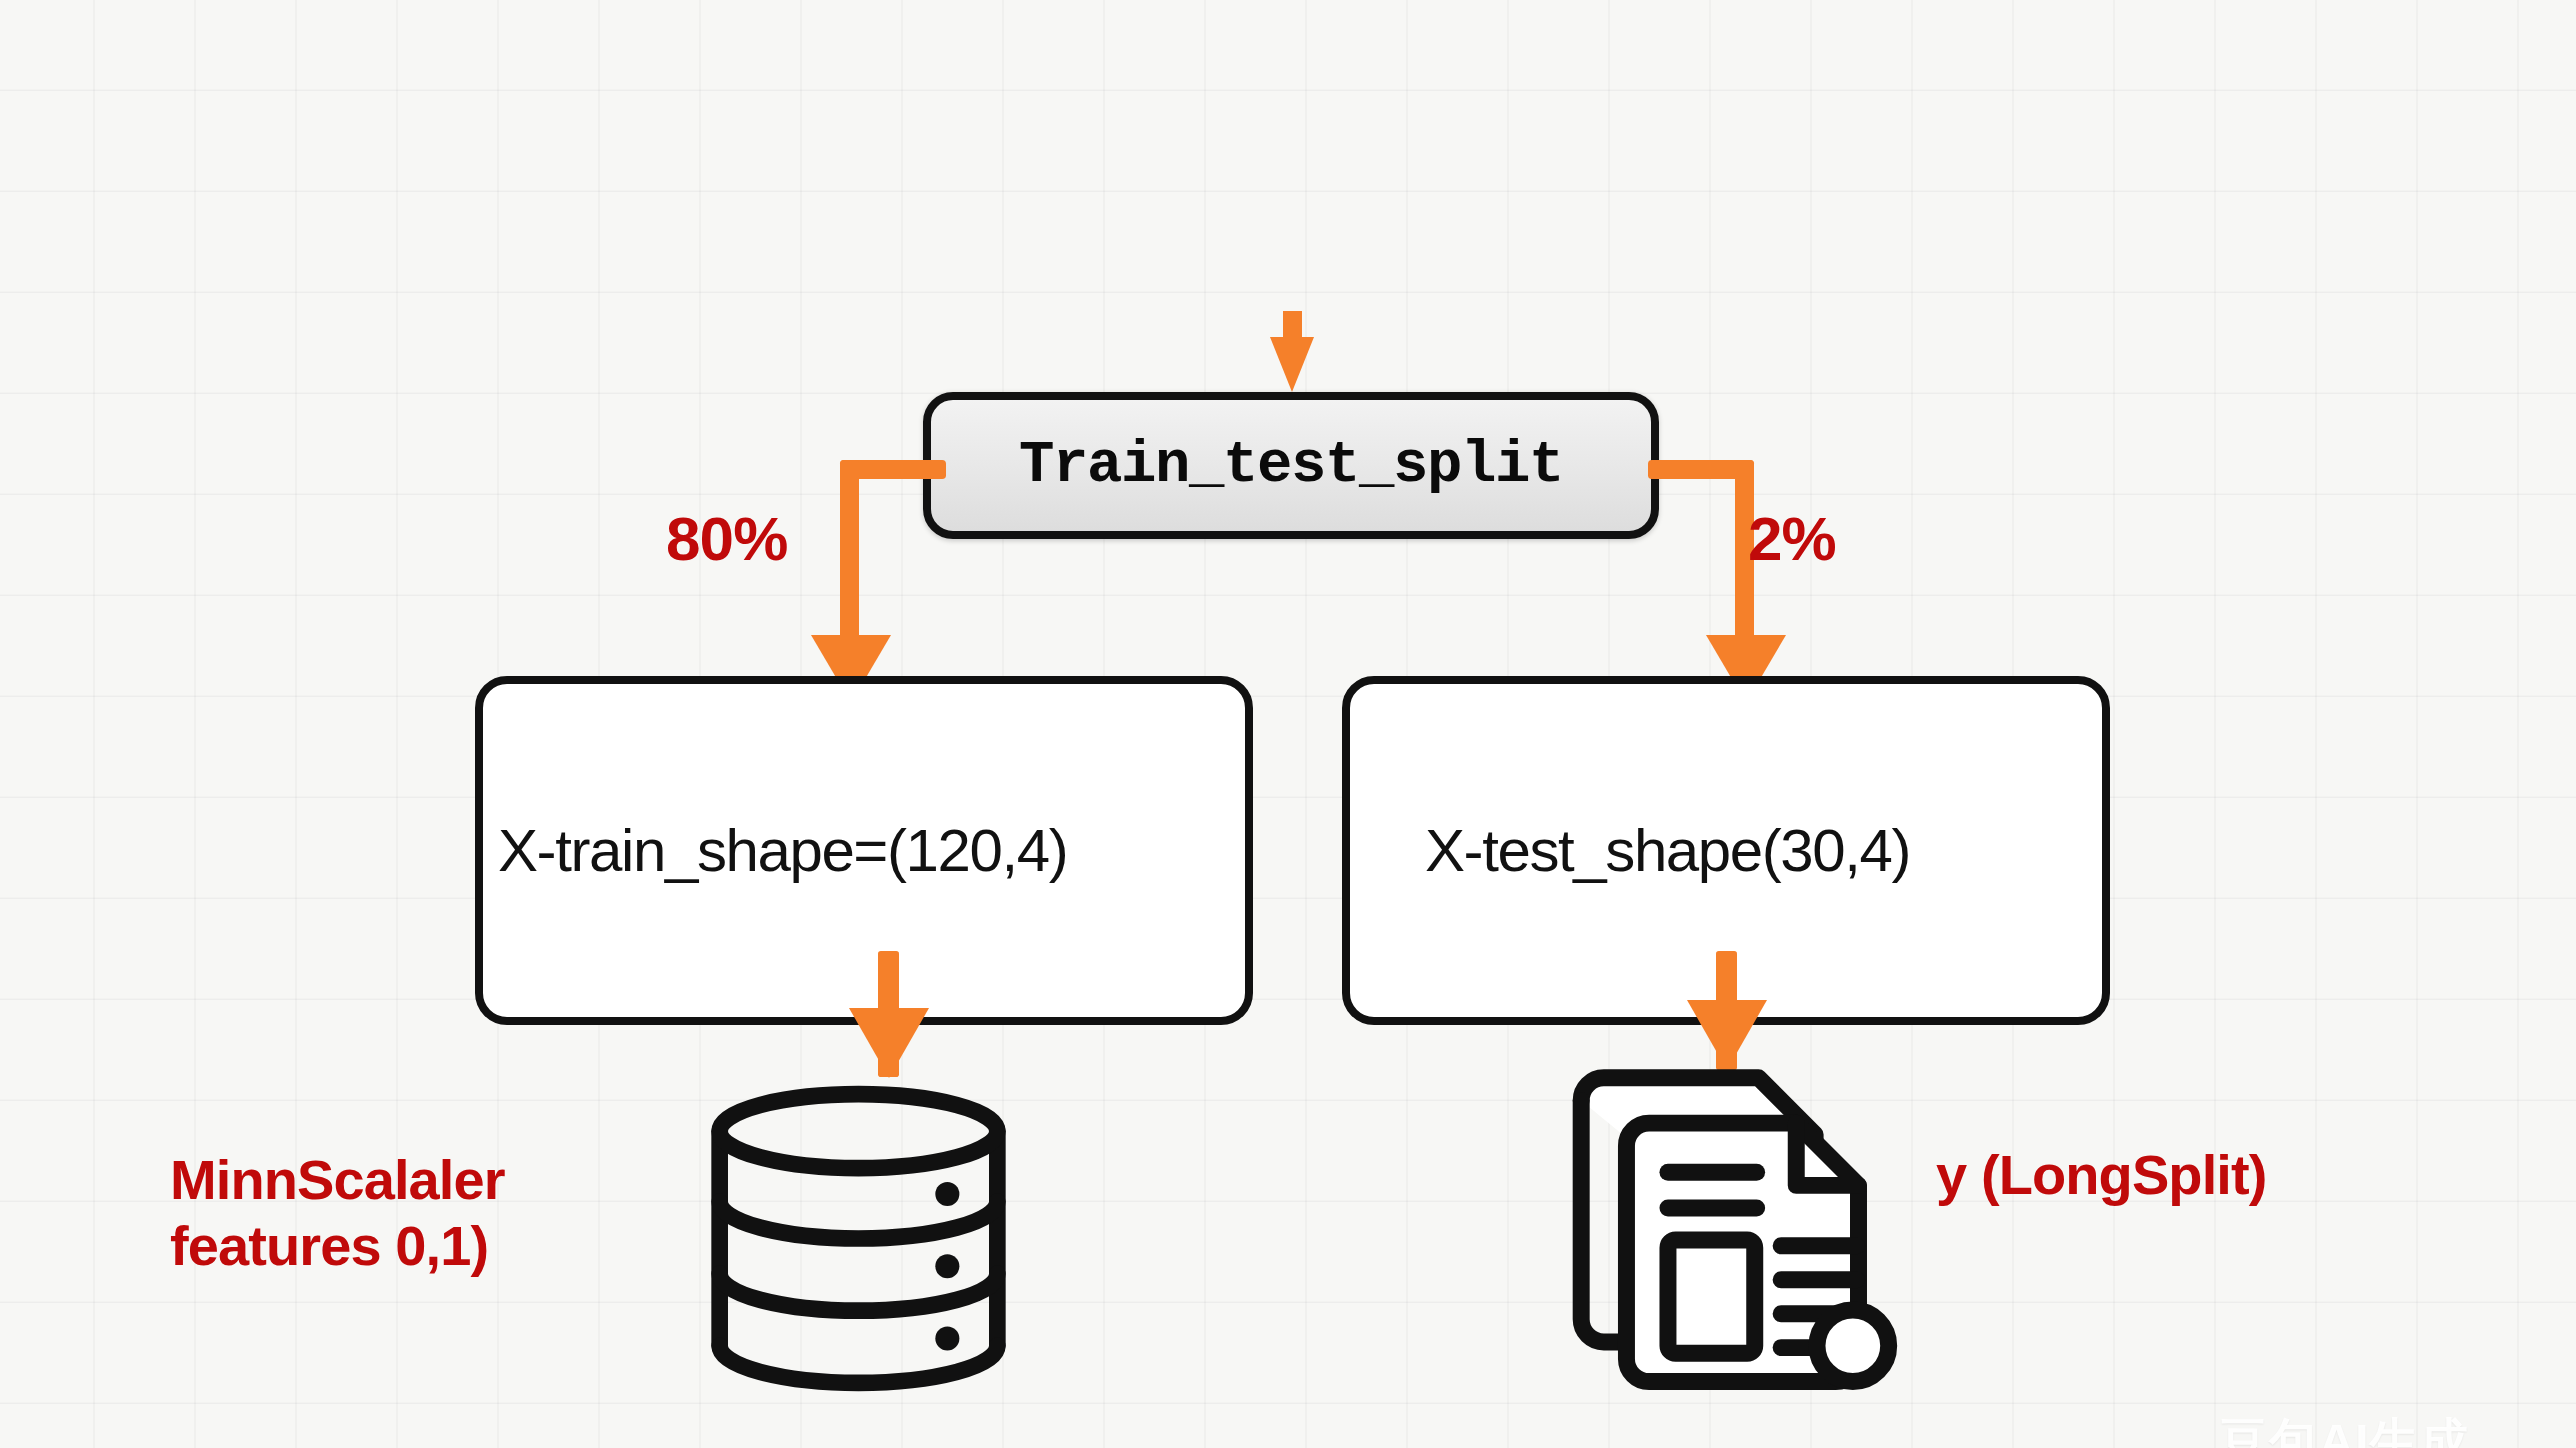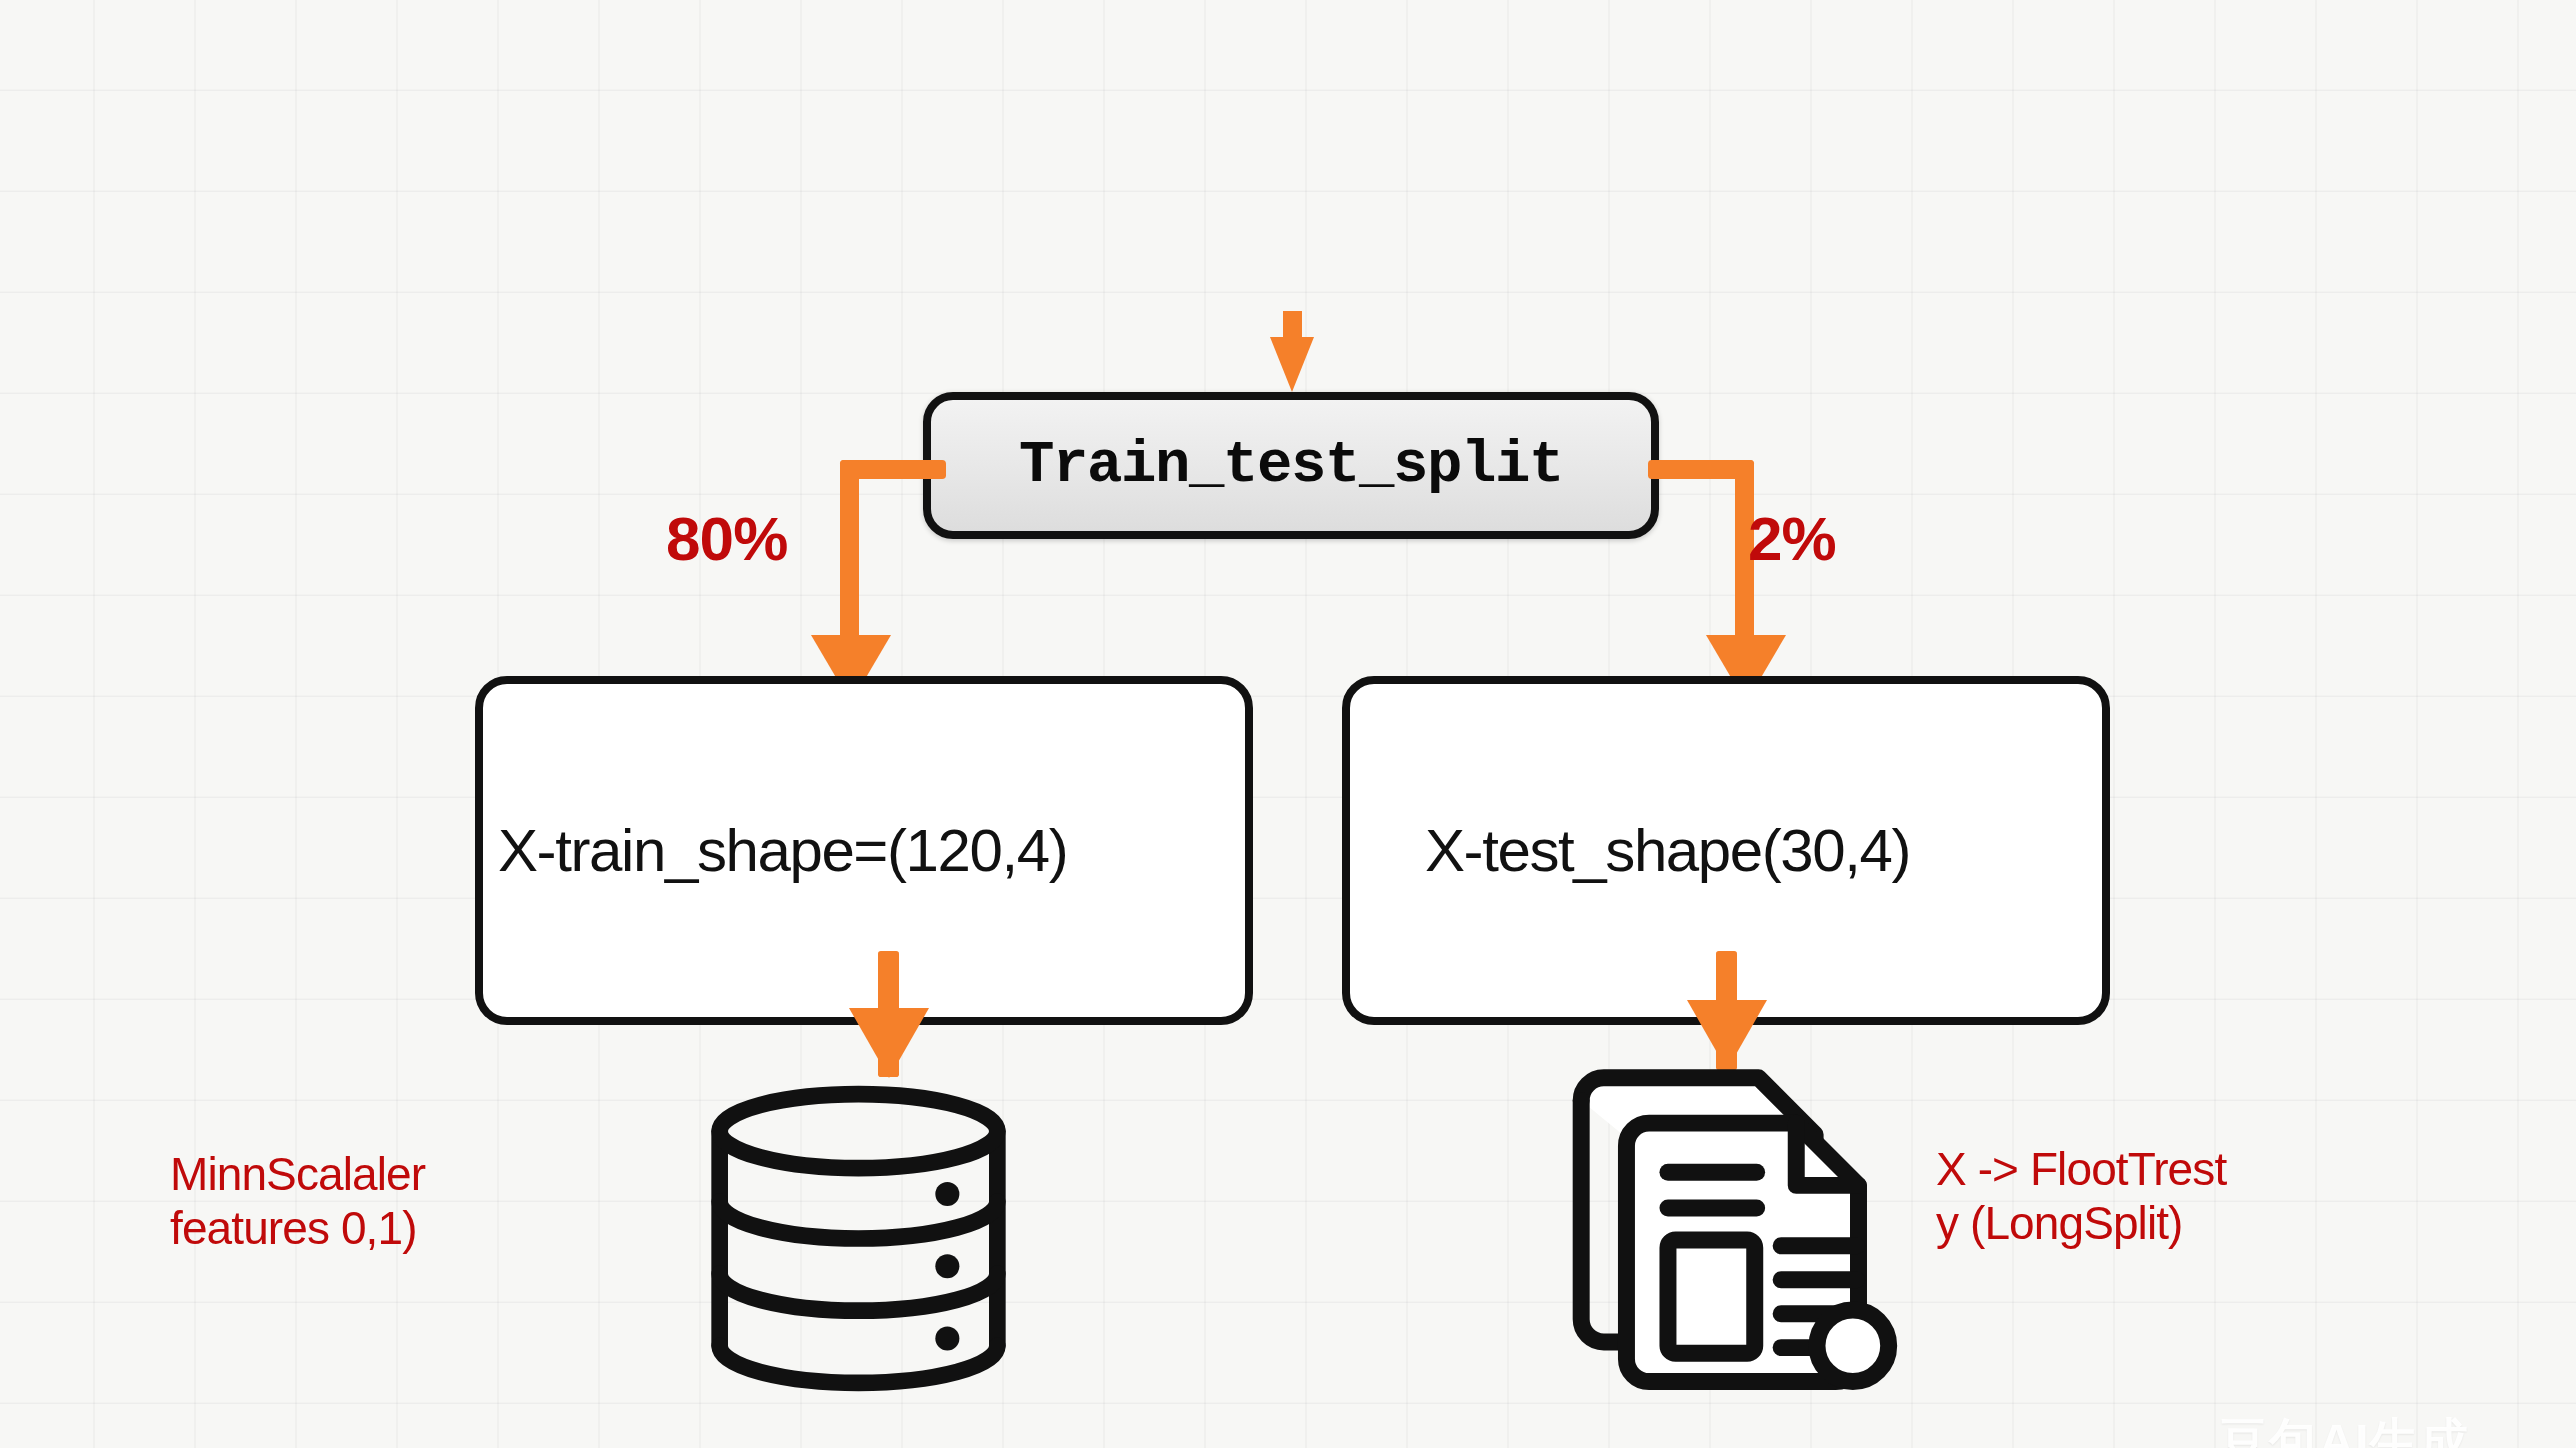--- a/index.html
+++ b/index.html
@@ -182,22 +182,22 @@
     font-weight: bold;
     color: #c00a0a;
     letter-spacing: -0.9px;
     white-space: nowrap;
   }
   #pct-left  { left: 666px;  top: 503px; }
   #pct-right { left: 1748px; top: 503px; }
 
   .note {
     position: absolute;
-    font-size: 46px;
-    font-weight: normal;
+    font-size: 56px;
+    font-weight: bold;
     color: #c00a0a;
     line-height: 1.18;
     letter-spacing: -0.9px;
     white-space: nowrap;
   }
   #note-left  { left: 170px;  top: 1147px; }
   #note-right { left: 1936px; top: 1142px; }
 
   
   .icon-wrap { position: absolute; }
@@ -308,20 +308,19 @@
       <circle cx="160" cy="154" r="19" fill="#ffffff" stroke="#111111" stroke-width="9"></circle>
     </svg>
   </div>
 
   <div class="note" id="note-left">
     <div>MinnScalaler</div>
     <div>features 0,1)</div>
   </div>
 
   <div class="note" id="note-right">
-    <div>X -&gt; FlootTrest</div>
     <div>y (LongSplit)</div>
   </div>
 
   <div id="watermark">豆包AI生成</div>
 
 </div>
 
 
 </body></html>

